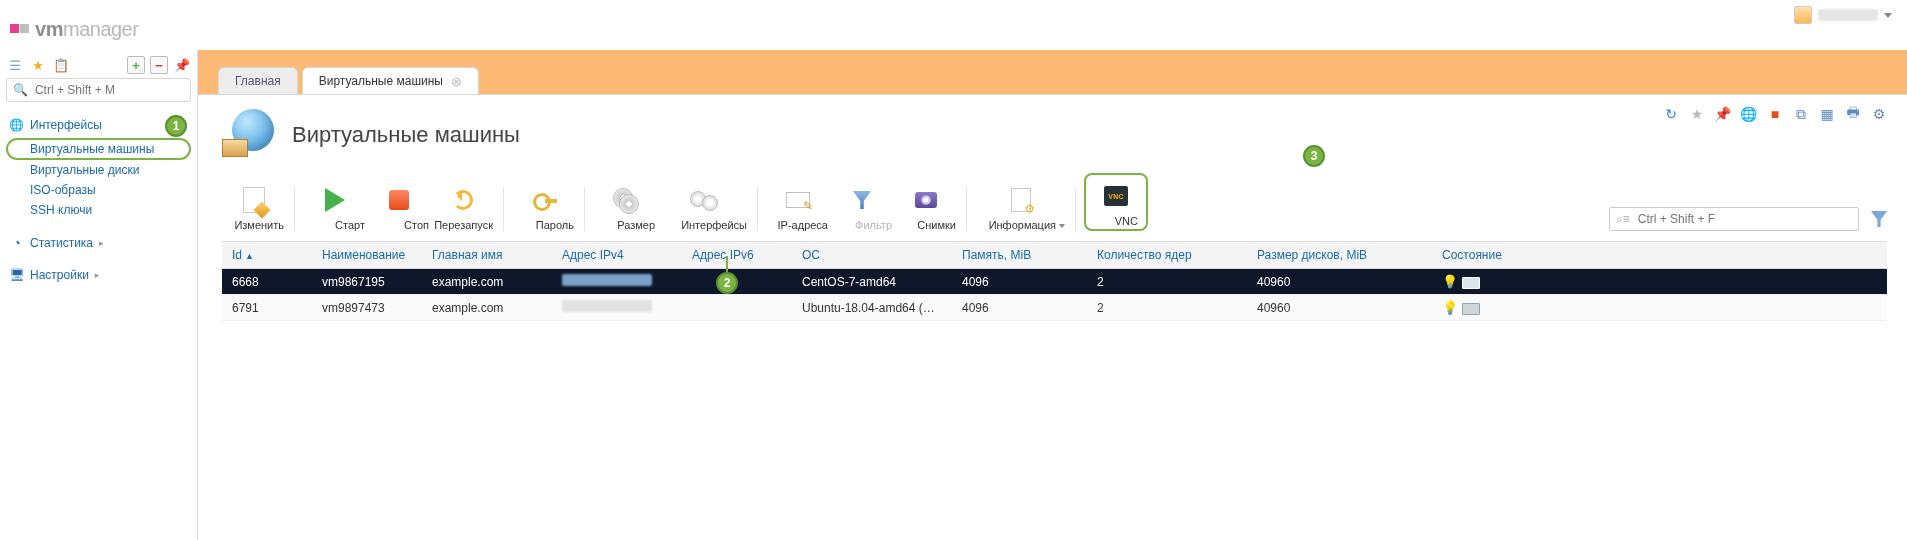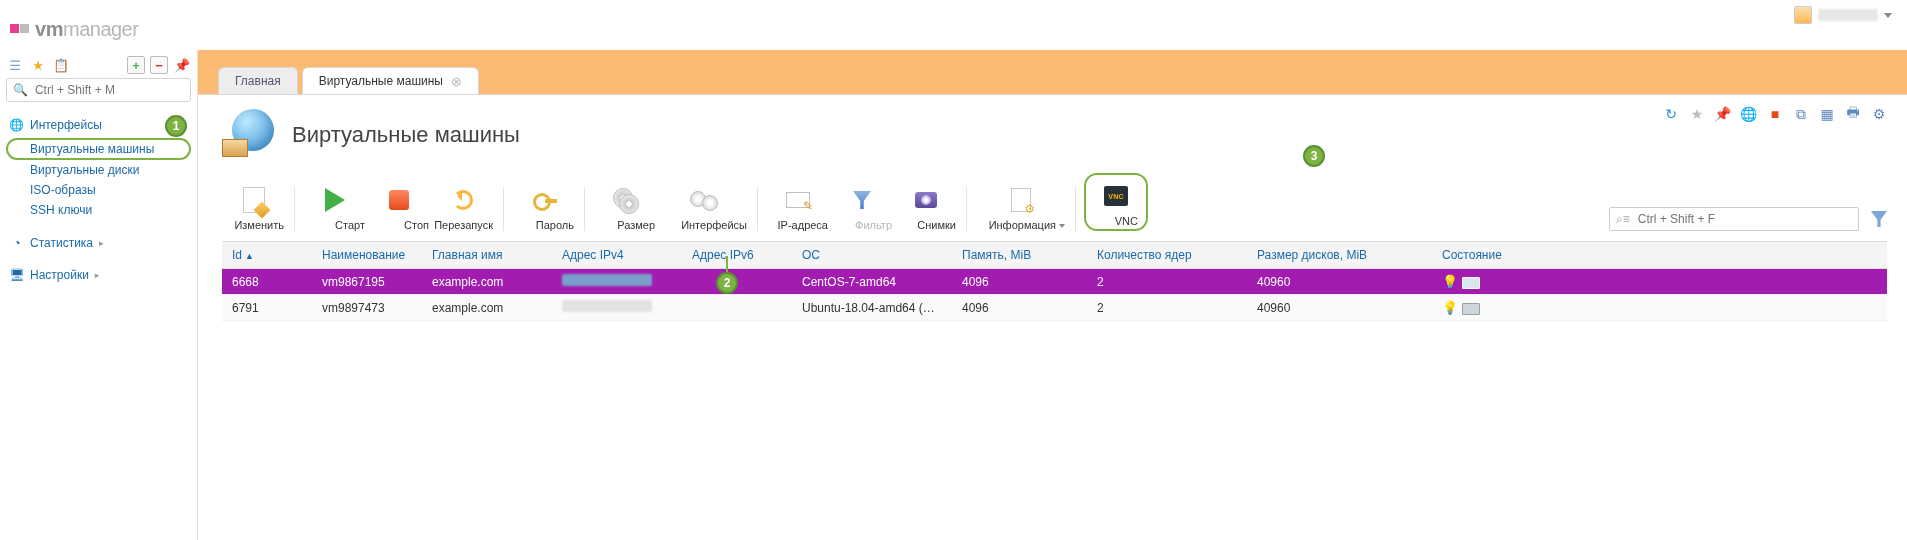--- a/index.html
+++ b/index.html
@@ -56,21 +56,21 @@
   
   #mini-icons{position:absolute;right:20px;top:56px;display:flex;gap:10px;align-items:center}
   .mi{width:16px;height:16px;font-size:14px;display:flex;align-items:center;justify-content:center;cursor:pointer}
   
   #toolbar{display:flex;align-items:flex-end;padding:6px 20px 10px 24px;gap:0}
   .tbtn{width:64px;text-align:right;cursor:pointer;font-size:11px;color:#333;padding:0 2px}
   .tbtn.wide{width:92px}
   .tbtn .ic{height:34px;display:flex;align-items:center;justify-content:center;margin-bottom:2px}
   .tbtn.disabled{color:#b5b5b5}
   .tbtn.dd::after{content:"";display:inline-block;margin-left:3px;border-left:3px solid transparent;border-right:3px solid transparent;border-top:4px solid #888;vertical-align:middle}
-  .vnc-frame{border:2px solid #7cb342;border-radius:13px;padding:4px 8px 2px 8px}
+  .vnc-frame{border:2px solid #7cb342;border-radius:8px;padding:4px 8px 2px 8px}
   .sep{width:1px;height:44px;background:#e3e3e3;margin:0 8px}
   
   .ic-edit{width:22px;height:26px;background:#fff;border:1px solid #c9c9c9;position:relative}
   .ic-edit::after{content:"";position:absolute;right:-4px;bottom:-4px;width:12px;height:12px;background:linear-gradient(135deg,#ffcf6b,#e09a1e);transform:rotate(45deg)}
   .ic-play{width:0;height:0;border-top:12px solid transparent;border-bottom:12px solid transparent;border-left:20px solid #45b04a}
   .ic-stop{width:20px;height:20px;background:linear-gradient(#ff8a65,#e64a19);border-radius:3px}
   .ic-reload{width:20px;height:20px;border:3px solid #f6b73c;border-left-color:transparent;border-radius:50%;position:relative}
   .ic-reload::after{content:"";position:absolute;left:-4px;top:-2px;border:5px solid transparent;border-right-color:#f6b73c}
   .ic-reinstall{width:24px;height:24px;background:radial-gradient(circle at 35% 30%,#bfe8ff,#2f8fd8);border-radius:50%;position:relative}
   .ic-reinstall::after{content:"↻";position:absolute;right:-4px;bottom:-4px;color:#f6b73c;font-size:14px;font-weight:bold}
@@ -95,21 +95,21 @@
   #tb-right{margin-left:auto;display:flex;align-items:center;gap:12px}
   #tb-search{width:250px;height:24px;border:1px solid #ccc;border-radius:2px;display:flex;align-items:center;padding:0 6px;color:#888;background:#fff}
   #tb-search input{border:0;outline:0;flex:1;font-size:12px;color:#555}
   .filter-icn{width:16px;height:16px;background:#7ba8d9;clip-path:polygon(0 0,100% 0,60% 55%,60% 100%,40% 100%,40% 55%)}
   
   #grid{margin:0 20px 0 24px}
   #grid table{width:100%;border-collapse:collapse;table-layout:fixed}
   #grid thead th{background:#f4f4f4;border-top:1px solid #dcdcdc;border-bottom:1px solid #dcdcdc;color:#1b6aab;font-weight:normal;text-align:left;padding:6px 10px;font-size:12px;white-space:nowrap;overflow:hidden}
   #grid thead th .sort{font-size:9px;color:#1b6aab;margin-left:3px}
   #grid tbody td{padding:5px 10px;font-size:12px;border-bottom:1px solid #f0f0f0;white-space:nowrap;overflow:hidden;text-overflow:ellipsis}
-  #grid tbody tr.selected td{background:#a21caf;color:#fff}
+  #grid tbody tr.selected td{background:#0f172a;color:#fff}
   #grid tbody tr:not(.selected):nth-child(even) td{background:#fafafa}
   .ip-blur{display:inline-block;width:90px;height:12px;background:#e2e2e2;filter:blur(1px);border-radius:2px}
   .ip-blur.sel{background:#7aa0ca}
   .bulb{color:#f2b01e;font-size:13px;margin-right:4px}
   .scr{display:inline-block;width:18px;height:12px;background:#cfd6db;border:1px solid #90a4ae;border-radius:1px;vertical-align:middle}
   .scr.sel{background:#dbe5ef;border-color:#fff}
   
   .badge.b2{left:518px;top:222px}
   .badge.b3{left:1105px;top:95px}
   

